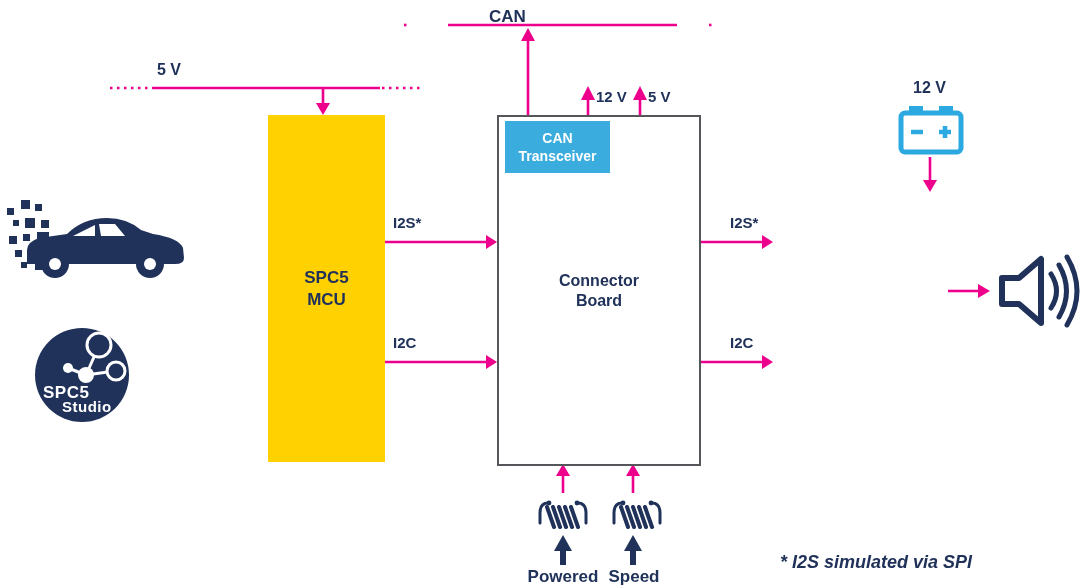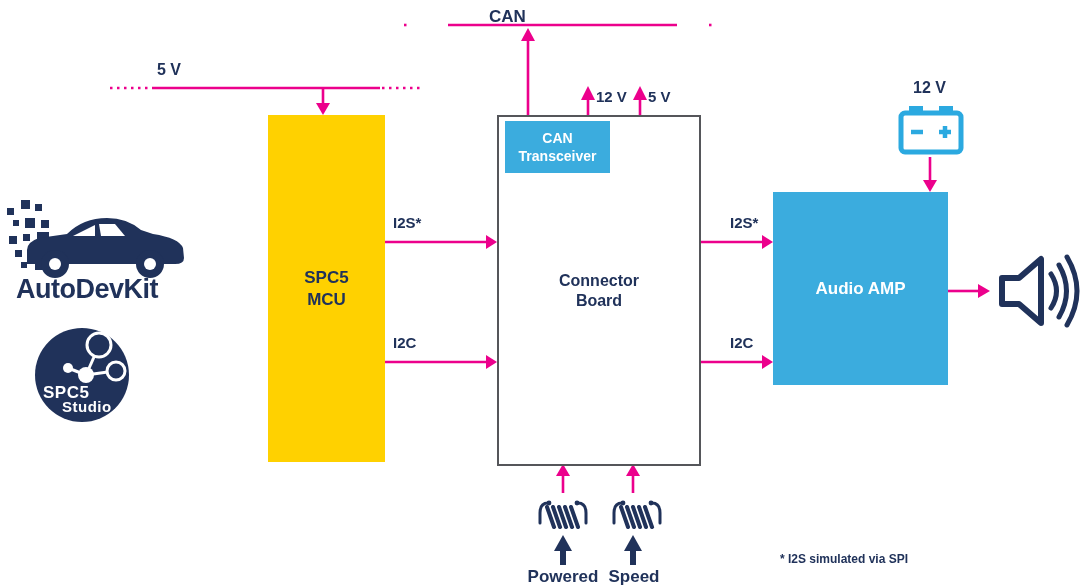--- a/index.html
+++ b/index.html
@@ -15,21 +15,21 @@
   .blk-mcu{background:#FFD100;color:#20325A;font-size:17px;}
   .blk-conn{background:#ffffff;border:2px solid #55565A;color:#20325A;font-size:16px;}
   .blk-blue{background:#3BACDE;color:#ffffff;font-size:17px;}
   .blk-trx{background:#3BACDE;color:#ffffff;font-size:14px;line-height:1.3;}
   .powered{font-size:21px;letter-spacing:1.5px;}
   .adk-text{font-size:27px;letter-spacing:-0.5px;}
   .studio-circle{position:absolute;left:35px;top:328px;width:94px;height:94px;border-radius:50%;
                  background:#20325A;}
   .studio-t1{position:absolute;left:8px;top:55px;color:#fff;font-weight:bold;font-size:17px;letter-spacing:0.5px;}
   .studio-t2{position:absolute;left:27px;top:70px;color:#fff;font-weight:bold;font-size:15px;letter-spacing:0.5px;}
-  .footnote{font-size:12px;}
+  .footnote{font-size:18px;font-style:italic;}
 </style>
 </head>
 <body>
 
 <div id="canvas">
 
   <svg class="wires" viewBox="0 0 1080 587">
 
     <g stroke="#EC008C" stroke-width="2.6" fill="none">
       <line x1="110" y1="88" x2="152" y2="88" stroke-dasharray="2.5,4.5"></line>
@@ -120,21 +120,20 @@
       <rect x="30" y="70" width="8" height="8"></rect>
       <path d="M22,72 L22,58 Q22,50 34,46 L62,42 Q78,26 102,26 Q122,26 136,38 L148,42 Q174,46 178,56 L179,66 Q179,72 170,72 Z"></path>
     </g>
     <polygon fill="#ffffff" points="94,32 110,32 120,44 96,44"></polygon>
     <polygon fill="#ffffff" points="68,44 90,33 90,44"></polygon>
     <circle cx="50" cy="72" r="14" fill="#20325A"></circle>
     <circle cx="50" cy="72" r="6" fill="#ffffff"></circle>
     <circle cx="145" cy="72" r="14" fill="#20325A"></circle>
     <circle cx="145" cy="72" r="6" fill="#ffffff"></circle>
   </svg>
-  <div class="lbl adk-text abs" style="left:16px;top:276px;">AutoDevKit</div>
 
   <div class="studio-circle">
     <svg style="position:absolute;left:0;top:0;overflow:visible;" width="94" height="94" viewBox="0 0 94 94">
       <g stroke="#ffffff" stroke-width="3">
         <line x1="51" y1="47" x2="63" y2="20"></line>
         <line x1="51" y1="47" x2="80" y2="43"></line>
         <line x1="33" y1="40" x2="51" y2="47"></line>
         <circle cx="64" cy="17" r="12" fill="#20325A"></circle>
         <circle cx="81" cy="43" r="9" fill="#20325A"></circle>
       </g>
@@ -153,23 +152,20 @@
   <div class="blk blk-conn" style="left:497px;top:115px;width:200px;height:347px;">
     <span>Connector</span>
     <span>Board</span>
   </div>
 
   <div class="blk blk-trx" style="left:505px;top:121px;width:105px;height:52px;">
     <span>CAN</span>
     <span>Transceiver</span>
   </div>
 
-  <div class="blk blk-blue" style="left:773px;top:192px;width:175px;height:193px;">
-    <span>Audio AMP</span>
-  </div>
 
   <div class="lbl" style="left:157px;top:62px;font-size:16px;">5 V</div>
   <div class="lbl" style="left:489px;top:8px;font-size:17px;">CAN</div>
   <div class="lbl" style="left:596px;top:89px;font-size:15px;">12 V</div>
   <div class="lbl" style="left:648px;top:89px;font-size:15px;">5 V</div>
 
   <div class="lbl" style="left:393px;top:215px;font-size:15px;">I2S*</div>
   <div class="lbl" style="left:393px;top:335px;font-size:15px;">I2C</div>
   <div class="lbl" style="left:730px;top:215px;font-size:15px;">I2S*</div>
   <div class="lbl" style="left:730px;top:335px;font-size:15px;">I2C</div>

